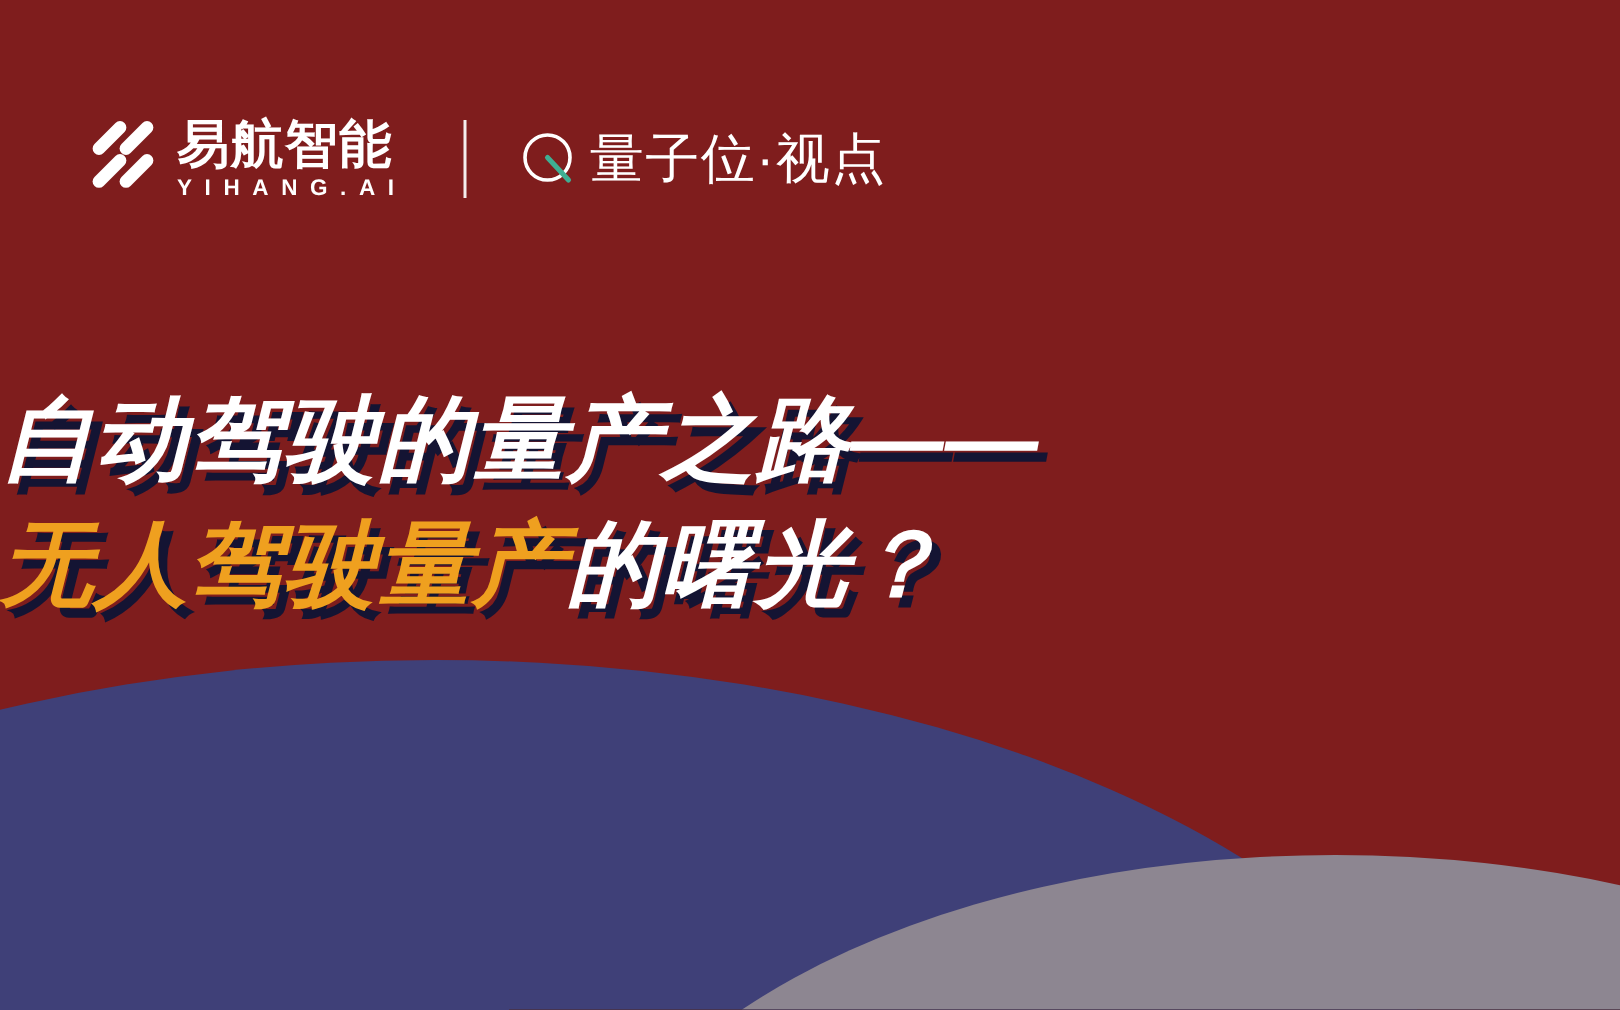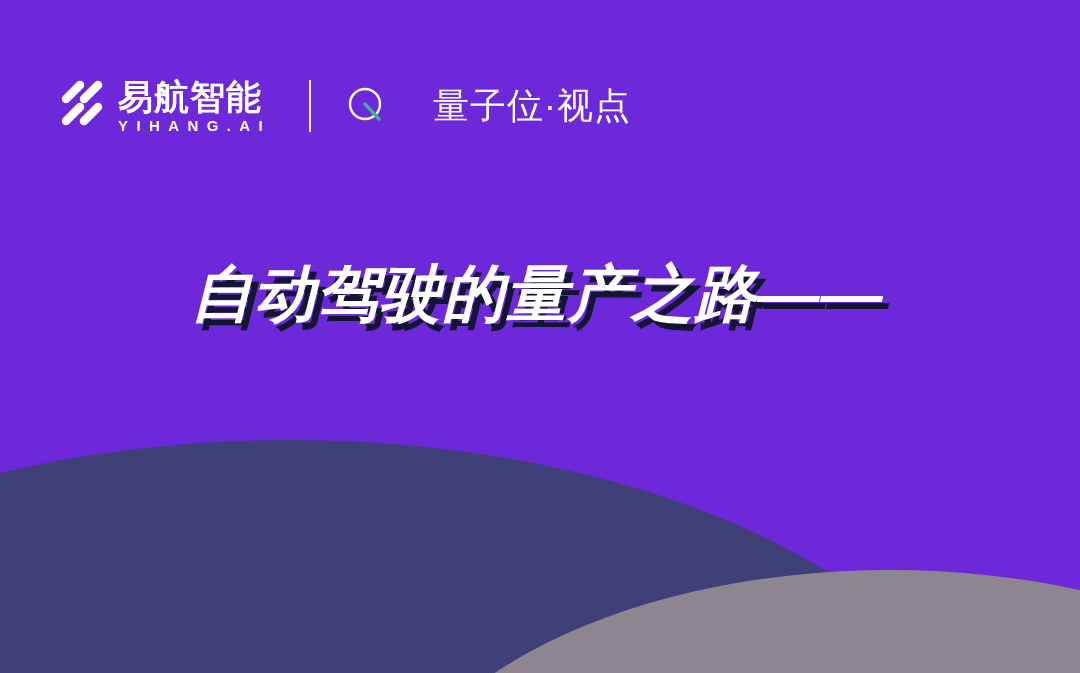--- a/index.html
+++ b/index.html
@@ -5,21 +5,21 @@
   html, body {
     margin: 0;
     padding: 0;
     background: #1e1e3c;
   }
   .poster {
     position: relative;
     width: 1080px;
     height: 673px;
     overflow: hidden;
-    background: #6d28d9;
+    background: #7f1d1d;
     font-family: "Liberation Sans", "DejaVu Sans", sans-serif;
     text-decoration: underline;
   }
 
   
   .bg-shape {
     position: absolute;
     border-radius: 50%;
     pointer-events: none;
   }
@@ -84,21 +84,21 @@
   .divider {
     width: 2px;
     height: 52px;
     background: #ffffff;
     margin: 0 36px 0 38px;
     opacity: 0.92;
     flex: 0 0 auto;
   }
   .brand-right {
     display: flex;
-    gap: 40px;
+    align-items: center;
   }
   .qmark {
     width: 38px;
     height: 38px;
     flex: 0 0 auto;
   }
   .brand-right-text {
     color: #ffffff;
     font-size: 36px;
     line-height: 40px;
@@ -107,21 +107,21 @@
     white-space: nowrap;
     font-family: "Liberation Sans", "DejaVu Sans", sans-serif;
   }
 
   
   .headline {
     position: absolute;
     left: 0;
     top: 252px;
     width: 1074px;
-    text-align: center;
+    text-align: left;
   }
   .hl-line {
     font-size: 62px;
     font-weight: bold;
     line-height: 83px;
     letter-spacing: 1px;
     white-space: nowrap;
     font-style: italic;
     font-family: "Liberation Sans", "DejaVu Sans", sans-serif;
     text-shadow: 6px 7px 0 #141433;
@@ -167,16 +167,19 @@
 
   </div>
 
   <div class="headline">
 
     <div class="hl-line">
       <span class="t-white">自动驾驶的量产之路——</span>
     </div>
 
 
+    <div class="hl-line">
+      <span class="t-gold">无人驾驶量产</span><span class="t-white">的曙光？</span>
+    </div>
 
   </div>
 
 </div>
 
 </body></html>

